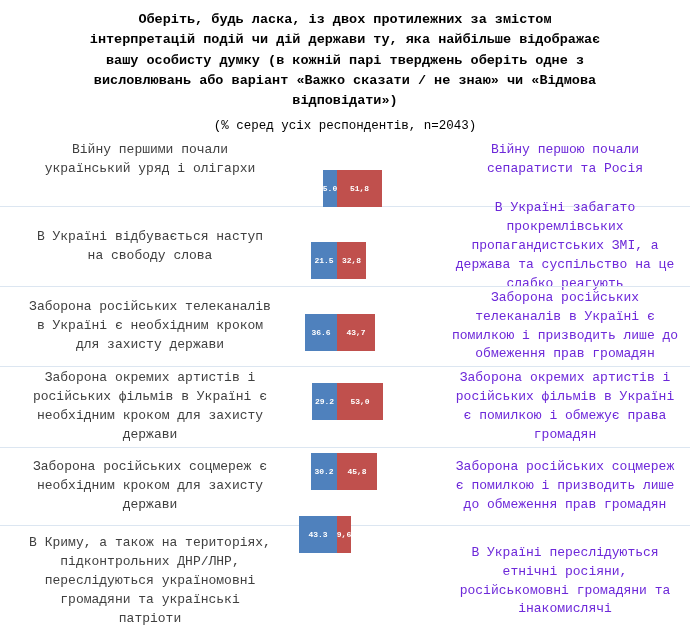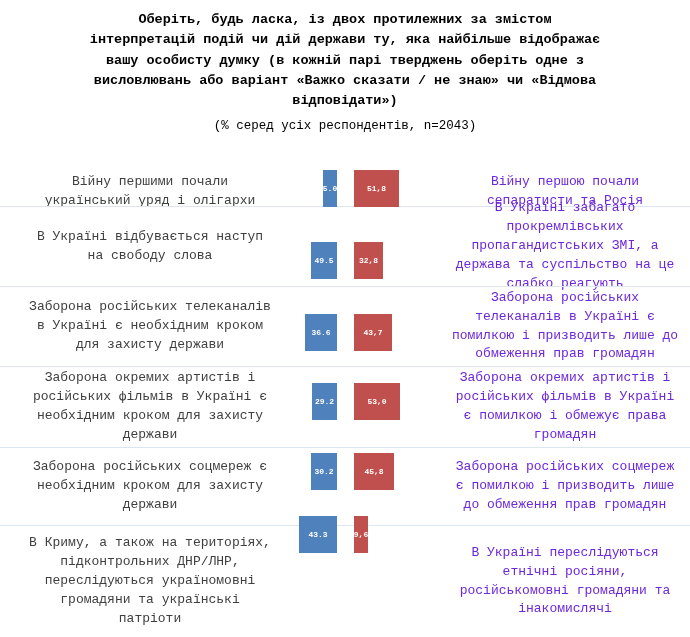--- a/index.html
+++ b/index.html
@@ -48,38 +48,38 @@
     box-sizing:border-box;padding:0 28px;
     text-align:center;font-size:13px;line-height:1.45;color:#3f3f3f;
   }
   .right-cell{
     position:absolute;left:440px;top:0;bottom:0;width:250px;
     display:flex;align-items:center;justify-content:center;
     box-sizing:border-box;padding:0 10px;
     text-align:center;font-size:13px;line-height:1.45;color:#6d28d9;
   }
   .row.v-top .left-cell,
-  .row.v-top .right-cell{align-items:flex-start;padding-top:4px;margin-top:32px;}
+  .row.v-top .right-cell{align-items:flex-start;padding-top:4px;}
   .bar-anchor{
     position:absolute;left:337px;width:0;height:37px;z-index:2;
   }
   .row:nth-child(1) .bar-anchor{top:33px;}
   .row:nth-child(2) .bar-anchor{top:35px;}
   .row:nth-child(3) .bar-anchor{top:27px;}
   .row:nth-child(4) .bar-anchor{top:16px;}
   .row:nth-child(5) .bar-anchor{top:5px;}
   .row:nth-child(6) .bar-anchor{top:-10px;}
   .bar{
     position:absolute;top:0;height:37px;
     display:flex;align-items:center;justify-content:center;
     color:#fff;font-size:8px;font-weight:bold;
     white-space:nowrap;overflow:hidden;
   }
   .bar.blue{right:0;background:#4f81bd;}
-  .bar.red{left:0;background:#c0504d;margin-left:17px;}
+  .bar.red{left:0;background:#c0504d;}
 </style>
 </head>
 <body>
 
 <div class="page">
   <div class="title">Оберіть, будь ласка, із двох протилежних за змістом інтерпретацій подій чи дій держави ту, яка найбільше відображає вашу особисту думку (в кожній парі тверджень оберіть одне з висловлювань або варіант «Важко сказати / не знаю» чи «Відмова відповідати»)</div>
   <div class="subtitle">(% серед усіх респондентів, n=2043)</div>
 
   <div class="chart">
 
@@ -93,21 +93,21 @@
             <span>51,8</span>
           </div>
       </div>
       <div class="right-cell">Війну першою почали сепаратисти та Росія</div>
     </div>
 
     <div class="row">
       <div class="left-cell">В Україні відбувається наступ на свободу слова</div>
       <div class="bar-anchor">
         <div class="bar blue" style="width: 26px;">
-            <span>49.5</span>
+            <span>21.5</span>
           </div>
         <div class="bar red" style="width: 29px;">
             <span>32,8</span>
           </div>
       </div>
       <div class="right-cell">В Україні забагато прокремлівських пропагандистських ЗМІ, а держава та суспільство на це слабко реагують</div>
     </div>
 
     <div class="row">
       <div class="left-cell">Заборона російських телеканалів в Україні є необхідним кроком для захисту держави</div>

